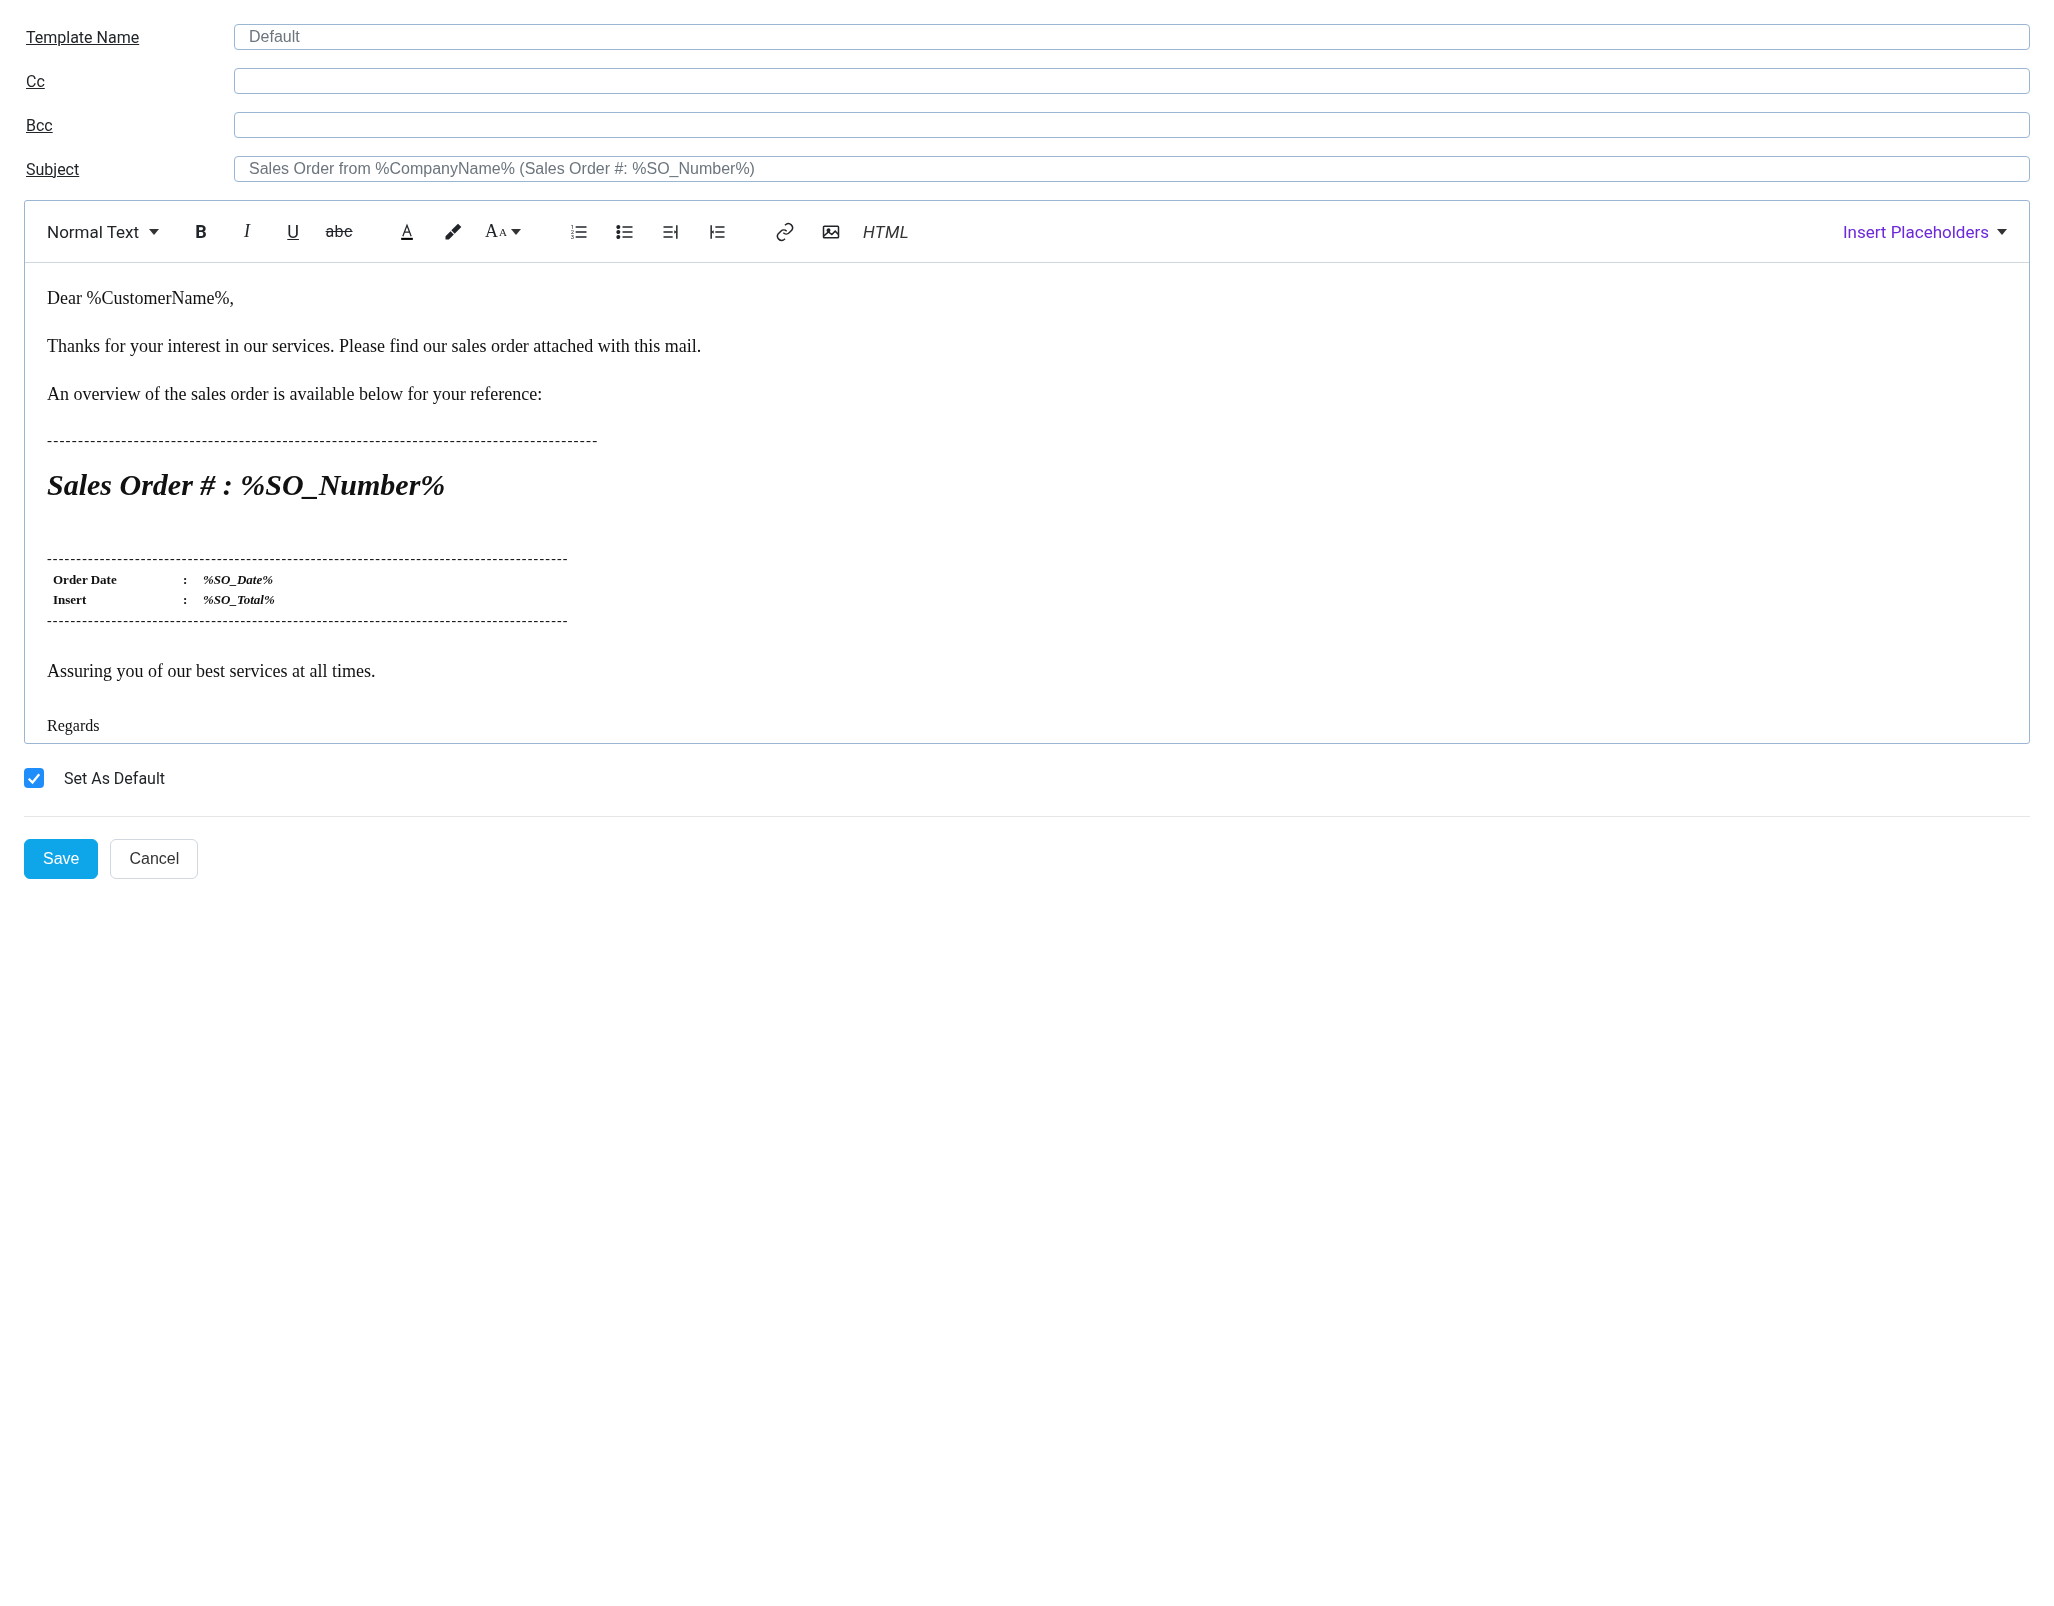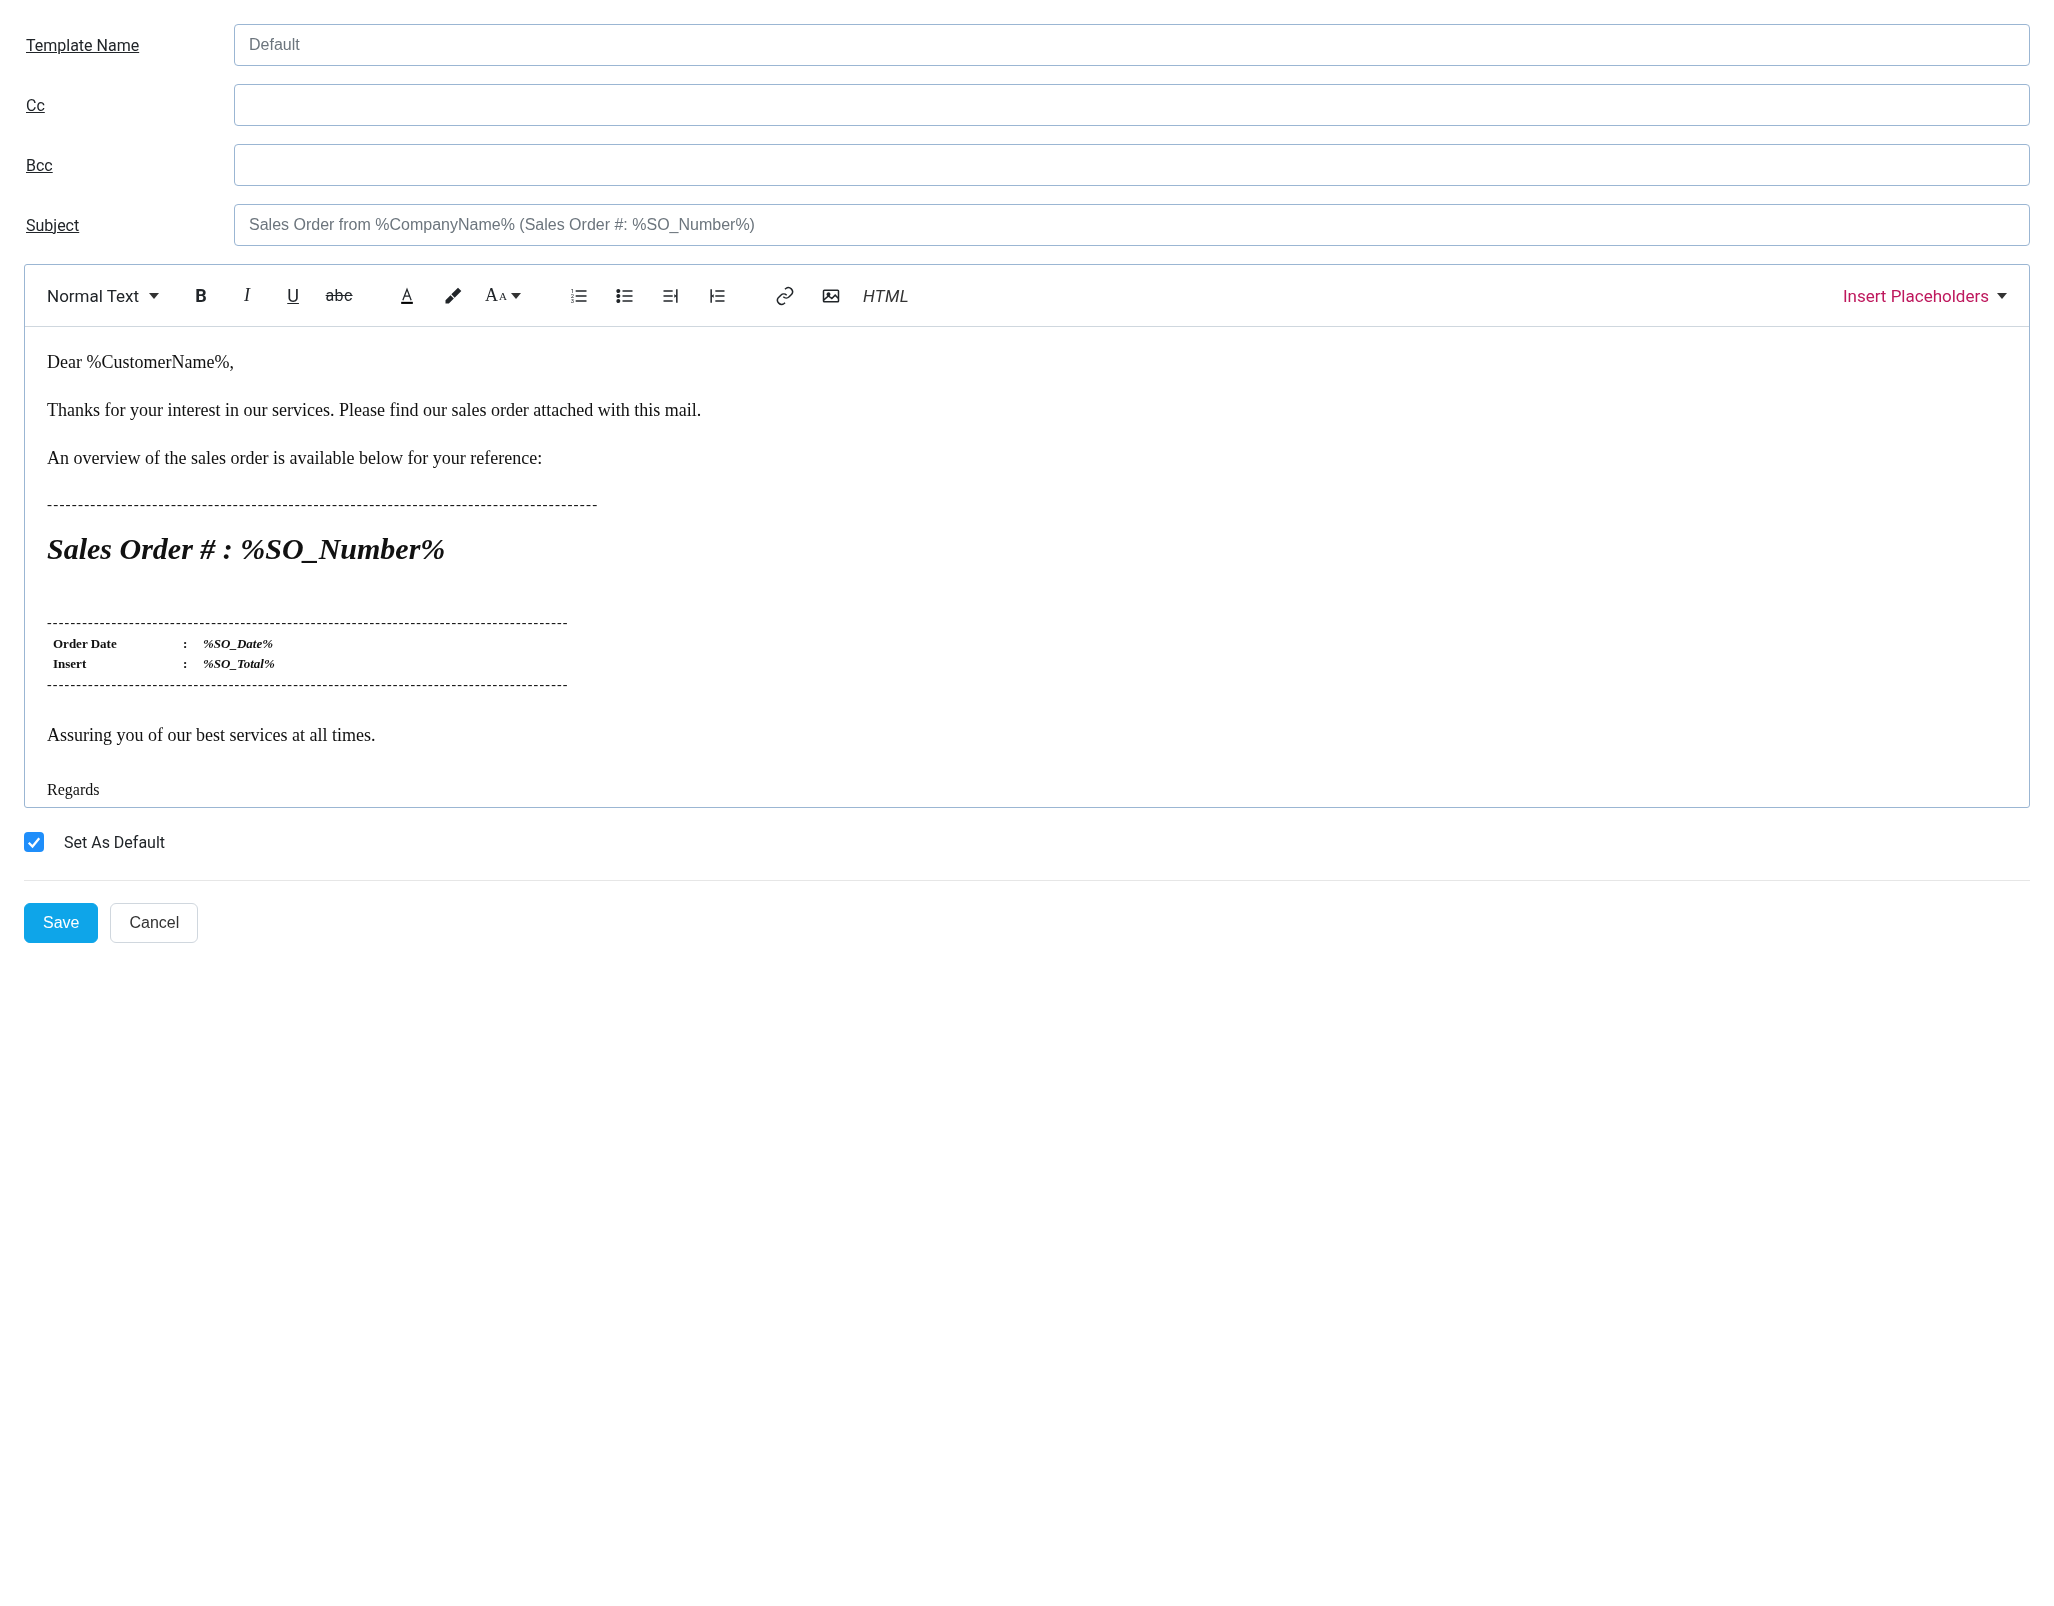--- a/index.html
+++ b/index.html
@@ -21,21 +21,21 @@
     font-size: 16px;
     color: #212529;
     padding-left: 2px;
     text-decoration: underline;
   }
   .form-row .control {
     flex: 1;
   }
   .text-input {
     width: 100%;
-    height: 42px;
+    height: 26px;
     border: 1px solid #9bb6d3;
     border-radius: 4px;
     padding: 0 14px;
     font-size: 16px;
     color: #212529;
     background: #fff;
   }
   .text-input::placeholder { color: #6c757d; }
   .text-readonly { color: #6c757d; }
 
@@ -76,21 +76,21 @@
   .tb-spacer { flex: 1; }
   .caret {
     display: inline-block;
     width: 0; height: 0;
     border-left: 5px solid transparent;
     border-right: 5px solid transparent;
     border-top: 6px solid #333;
     margin-left: 4px;
   }
   .tb-html { font-size: 17px; letter-spacing: 0.3px; color: #333; cursor: pointer; margin-right: 10px; font-style: italic;}
-  .tb-insert { font-size: 17px; color: #be185d; cursor: pointer; display: inline-flex; align-items: center; gap: 4px; }
+  .tb-insert { font-size: 17px; color: #6d28d9; cursor: pointer; display: inline-flex; align-items: center; gap: 4px; }
 
   .editor-body {
     padding: 22px 22px 0 22px;
     height: 480px;
     overflow: hidden;
     font-family: Georgia, "Times New Roman", serif;
     font-size: 18px;
     line-height: 1.55;
     color: #111;
   }

